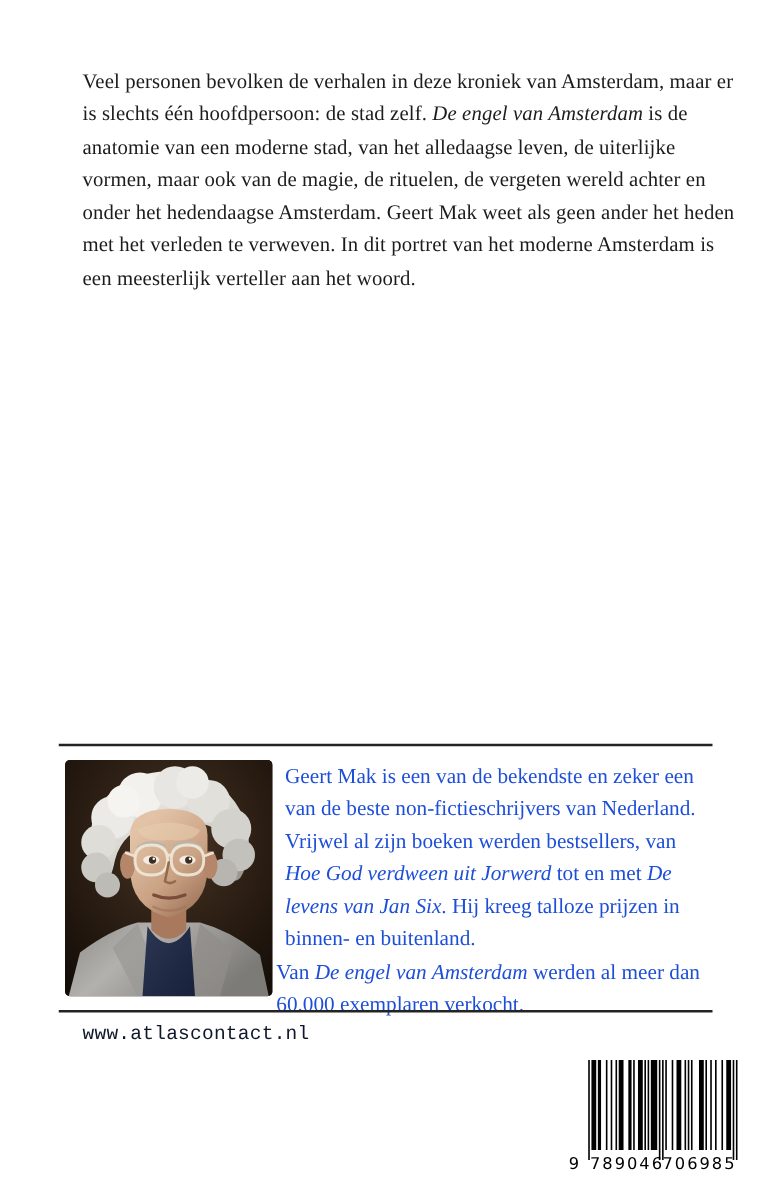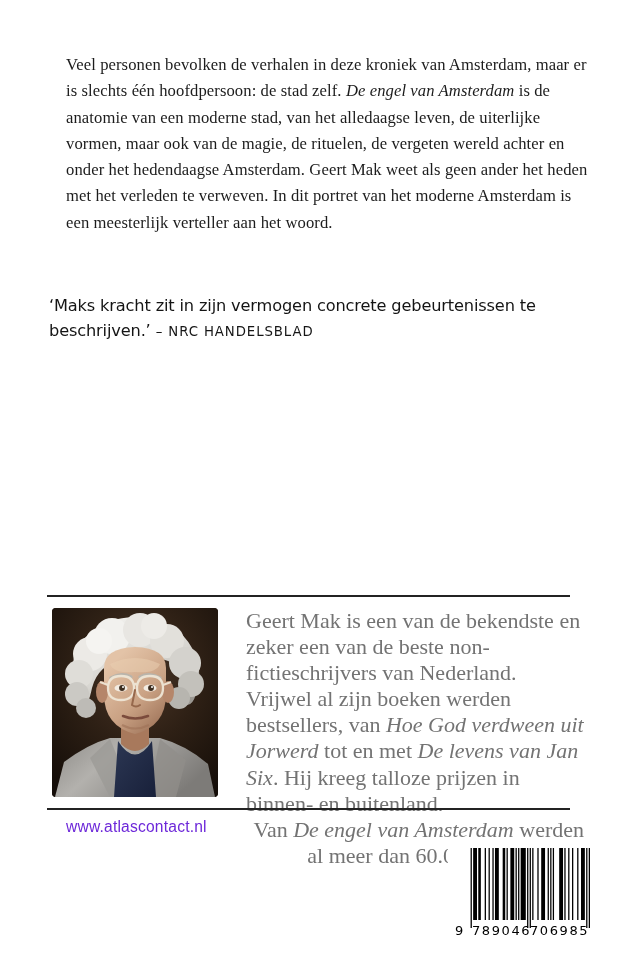--- a/index.html
+++ b/index.html
@@ -76,40 +76,40 @@
     height: 189px;
     border-radius: 4px;
     overflow: hidden;
     background: #241a12;
   }
   .author-photo svg { display: block; width: 100%; height: 100%; }
 
   
   .author-bio {
     position: absolute;
-    left: 246px;
+    left: 228px;
     top: 608px;
     width: 338px;
     font-family: "Liberation Serif", "DejaVu Serif", serif;
-    font-size: 22px;
+    font-size: 17px;
     line-height: 26.1px;
-    color: #737373;
+    color: #1d4ed8;
   }
   .author-bio em { font-style: italic; }
-  .author-bio .hang { display: block; margin-left: -7px; text-align: right; }
+  .author-bio .hang { display: block; margin-left: -7px; }
 
   
   .website {
     position: absolute;
     left: 66px;
     top: 816px;
-    font-family: Liberation Sans, sans-serif;
+    font-family: Liberation Mono, monospace;
     font-size: 15.6px;
     line-height: 22px;
-    color: #6d28d9;
+    color: #0f172a;
     letter-spacing: 0.2px;
   }
 
   
   .barcode {
     position: absolute;
     left: 448px;
     top: 846px;
     width: 146px;
     height: 92px;
@@ -117,27 +117,20 @@
   }
   .barcode svg { display: block; width: 100%; height: 100%; }
 </style>
 </head>
 <body>
 
 <div class="page">
 
   <div class="blurb">Veel personen bevolken de verhalen in deze kroniek van Amsterdam, maar er is slechts één hoofdpersoon: de stad zelf. <em>De engel van Amsterdam</em> is de anatomie van een moderne stad, van het alledaagse leven, de uiterlijke vormen, maar ook van de magie, de rituelen, de vergeten wereld achter en onder het hedendaagse Amsterdam. Geert Mak weet als geen ander het heden met het verleden te verweven. In dit portret van het moderne Amsterdam is een meesterlijk verteller aan het woord.</div>
 
-  <div class="quote">
-    <span>‘Maks kracht zit in zijn vermogen concrete gebeurtenissen te beschrijven.’</span>
-    <span class="source">
-      <span>–</span>
-      <span>NRC HANDELSBLAD</span>
-    </span>
-  </div>
 
   <div class="rule rule-top"></div>
 
   <div class="author-photo">
     <svg viewBox="0 0 166 189" preserveAspectRatio="xMidYMid slice" aria-hidden="true">
       <defs>
         <radialGradient id="bgG" cx="52%" cy="34%" r="78%">
           <stop offset="0%" stop-color="#4a3526"></stop>
           <stop offset="48%" stop-color="#2e2015"></stop>
           <stop offset="100%" stop-color="#140d08"></stop>

